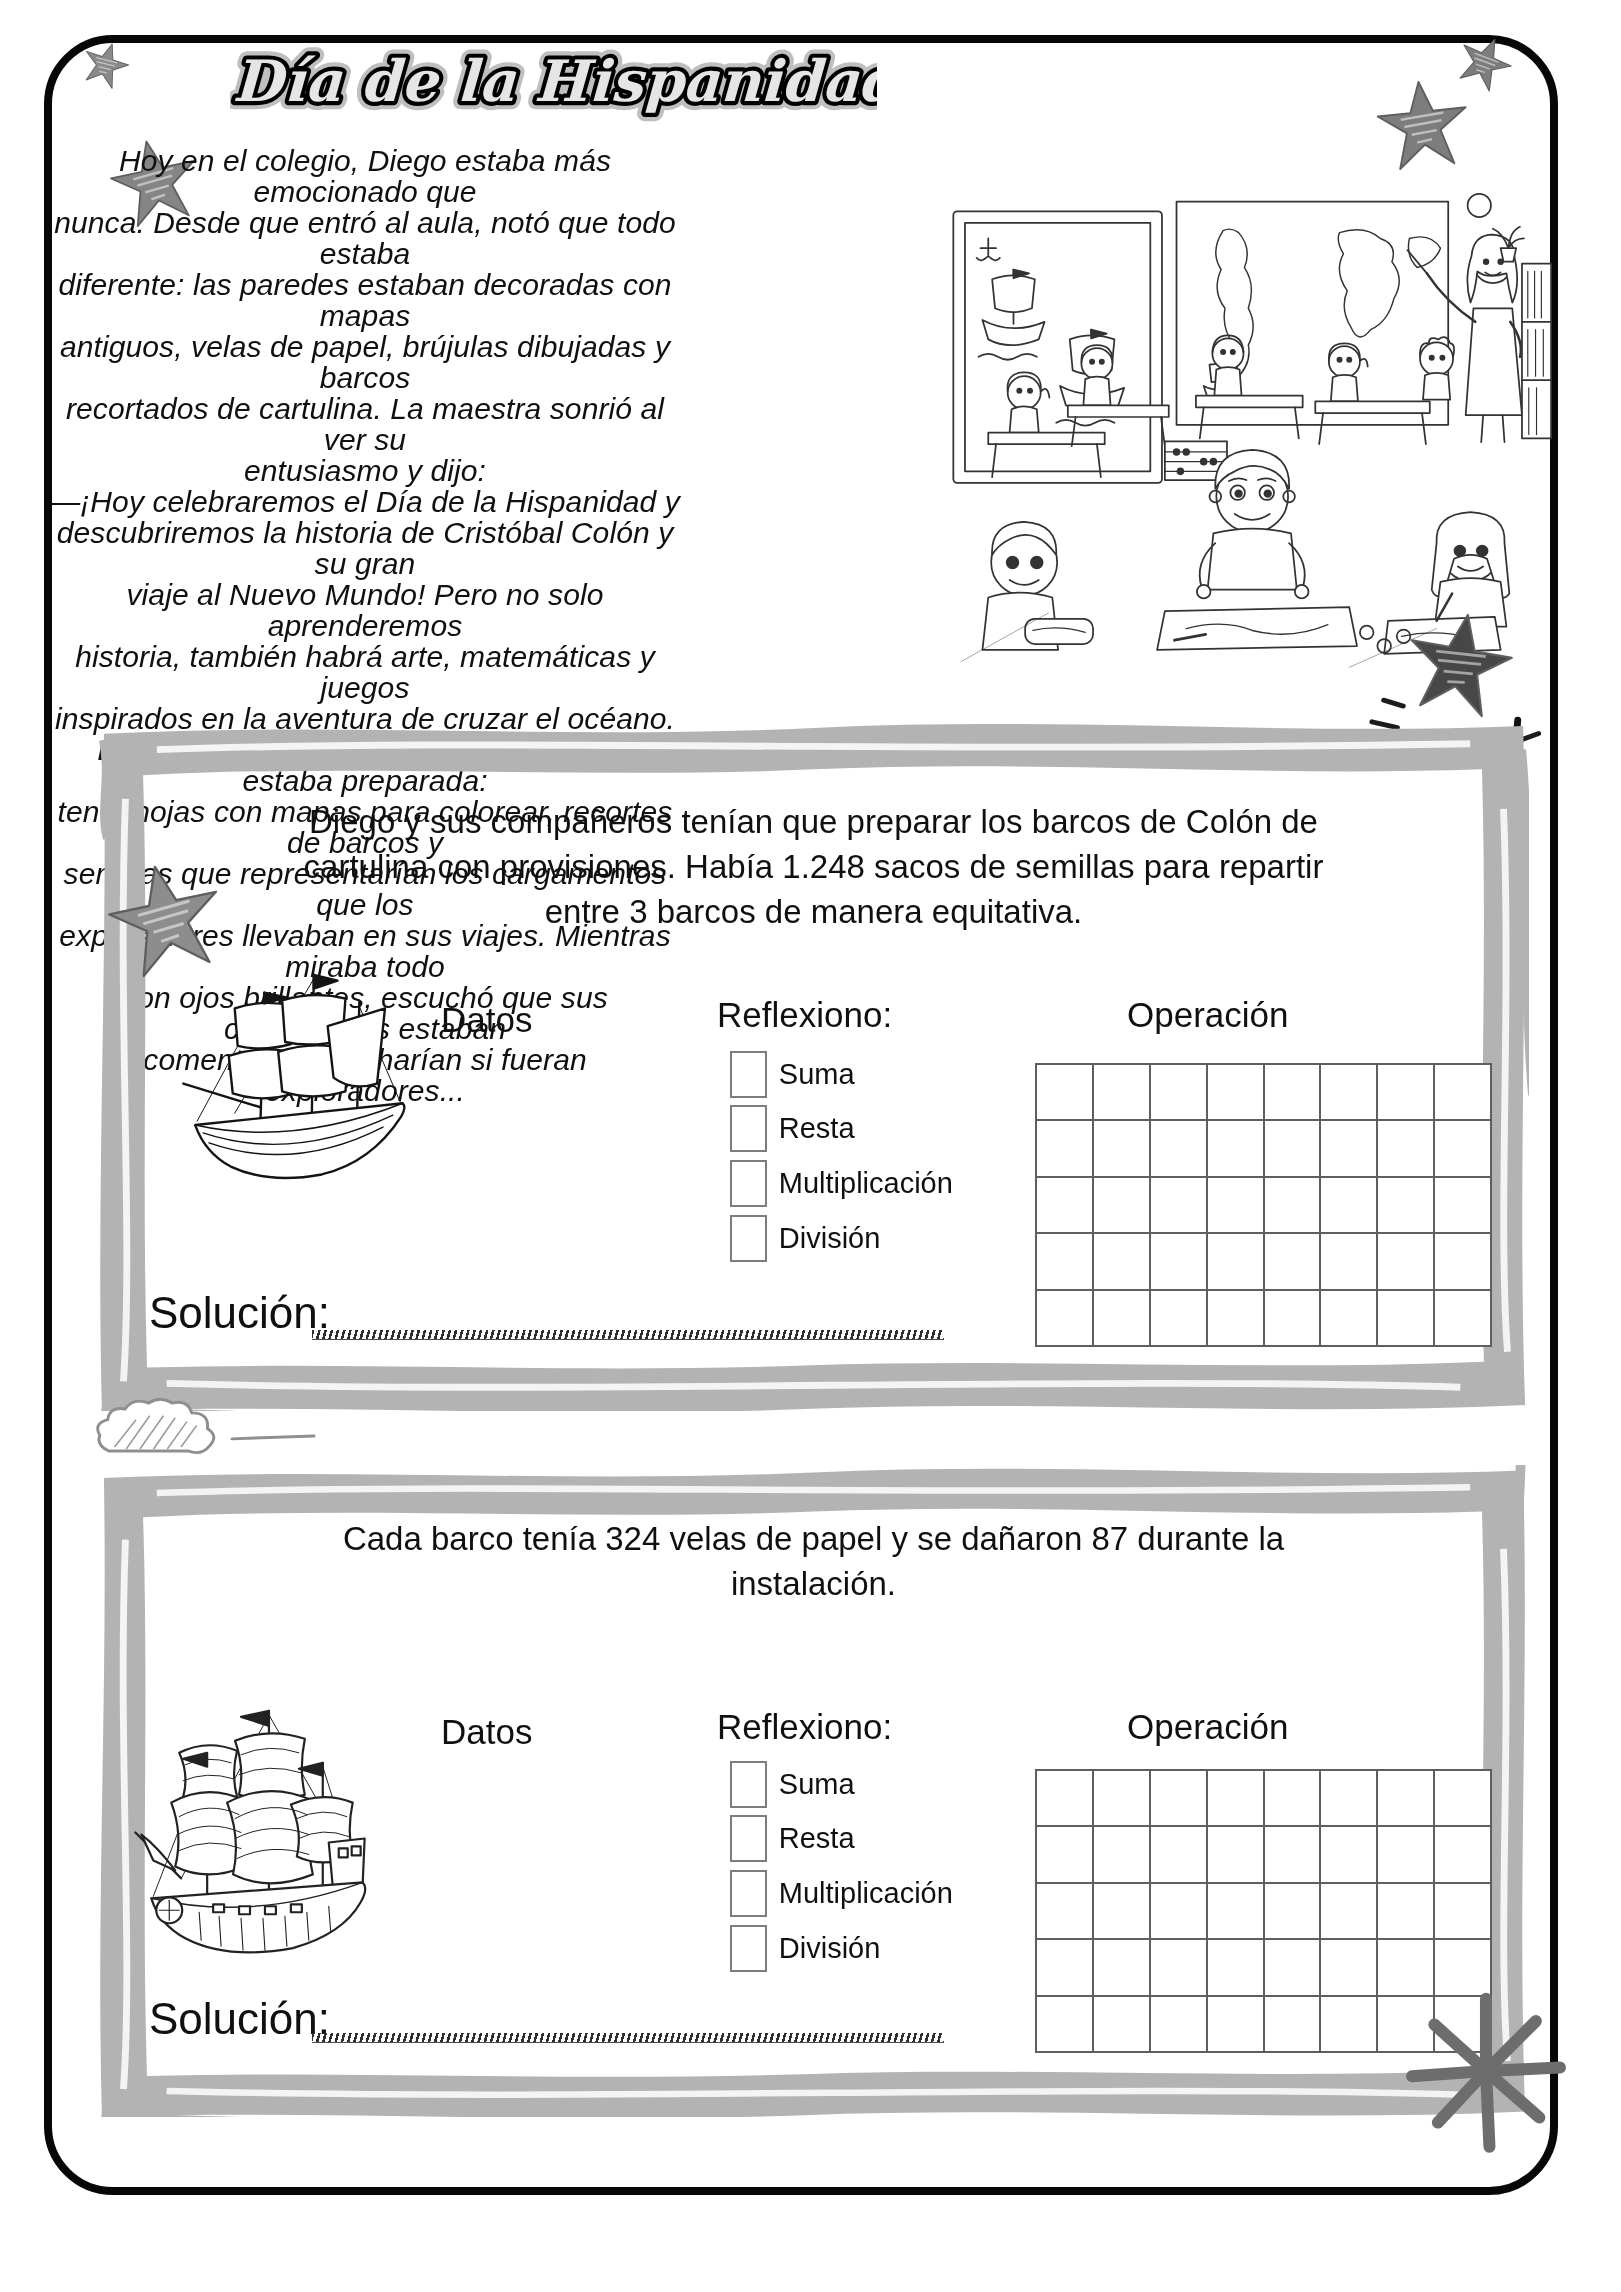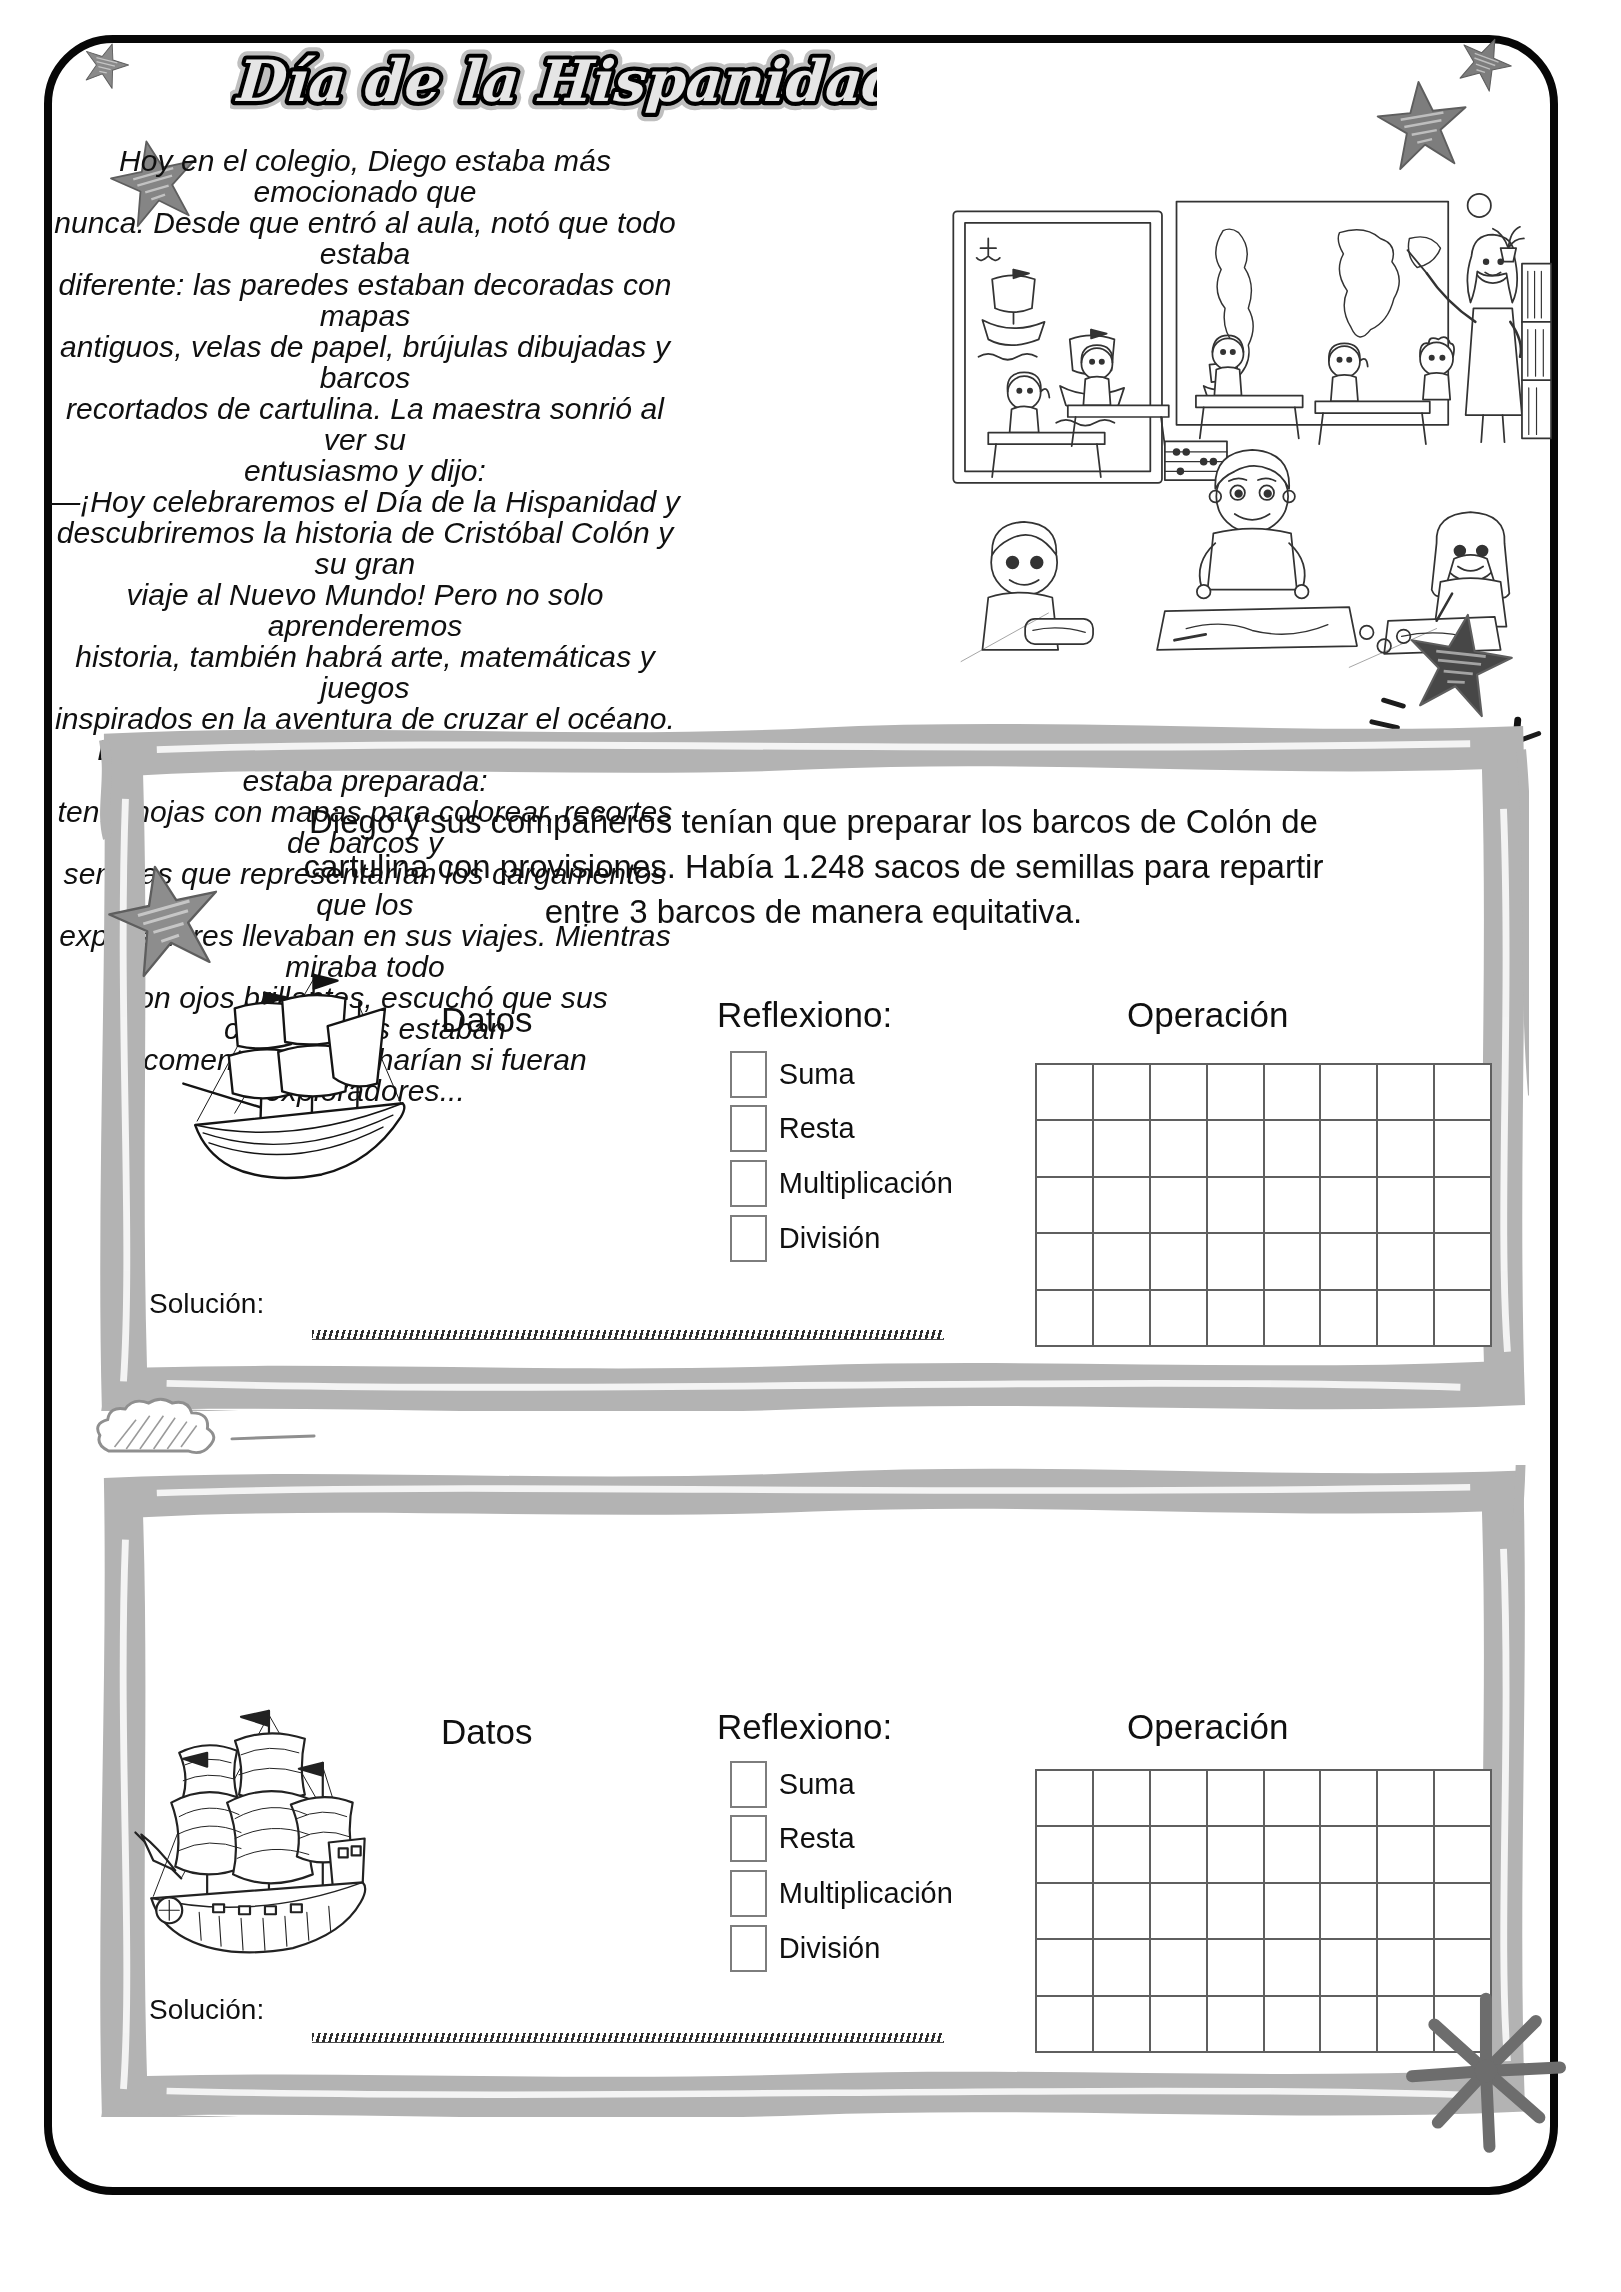--- a/index.html
+++ b/index.html
@@ -37,21 +37,21 @@
   .cb{
     width:33px;height:43px;border:2px solid #7d7d7d;background:#fff;
     display:inline-block;margin-right:11.8px;flex:0 0 auto;
   }
   .opt-label{font-size:29px;}
   .op-grid{
     display:grid;grid-auto-rows:1fr;width:455px;height:282px;
     border:1px solid #5f5f5f;background:#fff;
   }
   .op-cell{border:0.8px solid #5f5f5f;}
-  .solucion-label{font-size:28px;text-align:right;}
+  .solucion-label{font-size:44px;text-align:right;}
   .sol-line{
     width:632px;height:8.8px;
     background:repeating-linear-gradient(105deg,#2e2e2e 0 2.5px,transparent 2.5px 6px);
     border-bottom:1.6px solid #4c4c4c;
   }
   .ship{left:0;top:0;}
   svg{display:block;}
 </style>
 </head>
 <body>
@@ -430,20 +430,22 @@
       <path d="M70,672 C500,684 1000,664 1390,676"></path>
       <path d="M28,80 C20,300 36,520 26,670"></path>
       <path d="M1434,90 C1442,300 1428,500 1438,640"></path>
     </g>
     <g stroke="#b3b3b3" stroke-width="10" fill="none">
       <path d="M1448,60 C1456,-20 1448,-80 1456,-140"></path>
       <path d="M4,696 C70,708 150,700 225,712"></path>
     </g>
   </svg>
 
+  <div class="abs statement" style="top:39px;">Cada barco tenía 324 velas de papel y se dañaron 87 durante la
+instalación.</div>
 
   <svg class="abs ship" style="left:24.5px;top:218px;" width="260" height="309" viewBox="0 0 260 310" fill="#ffffff" stroke="#222222" stroke-width="2.2" stroke-linecap="round" stroke-linejoin="round">
     <line x1="12" y1="150" x2="58" y2="196"></line>
     <path d="M18 152 Q34 164 52 188 L30 178 Z"></path>
     <g stroke-width="1">
         <line x1="84" y1="74" x2="30" y2="214"></line>
         <line x1="146" y1="32" x2="240" y2="198"></line>
         <line x1="146" y1="32" x2="58" y2="196"></line>
         <line x1="200" y1="84" x2="238" y2="204"></line>
       </g>

